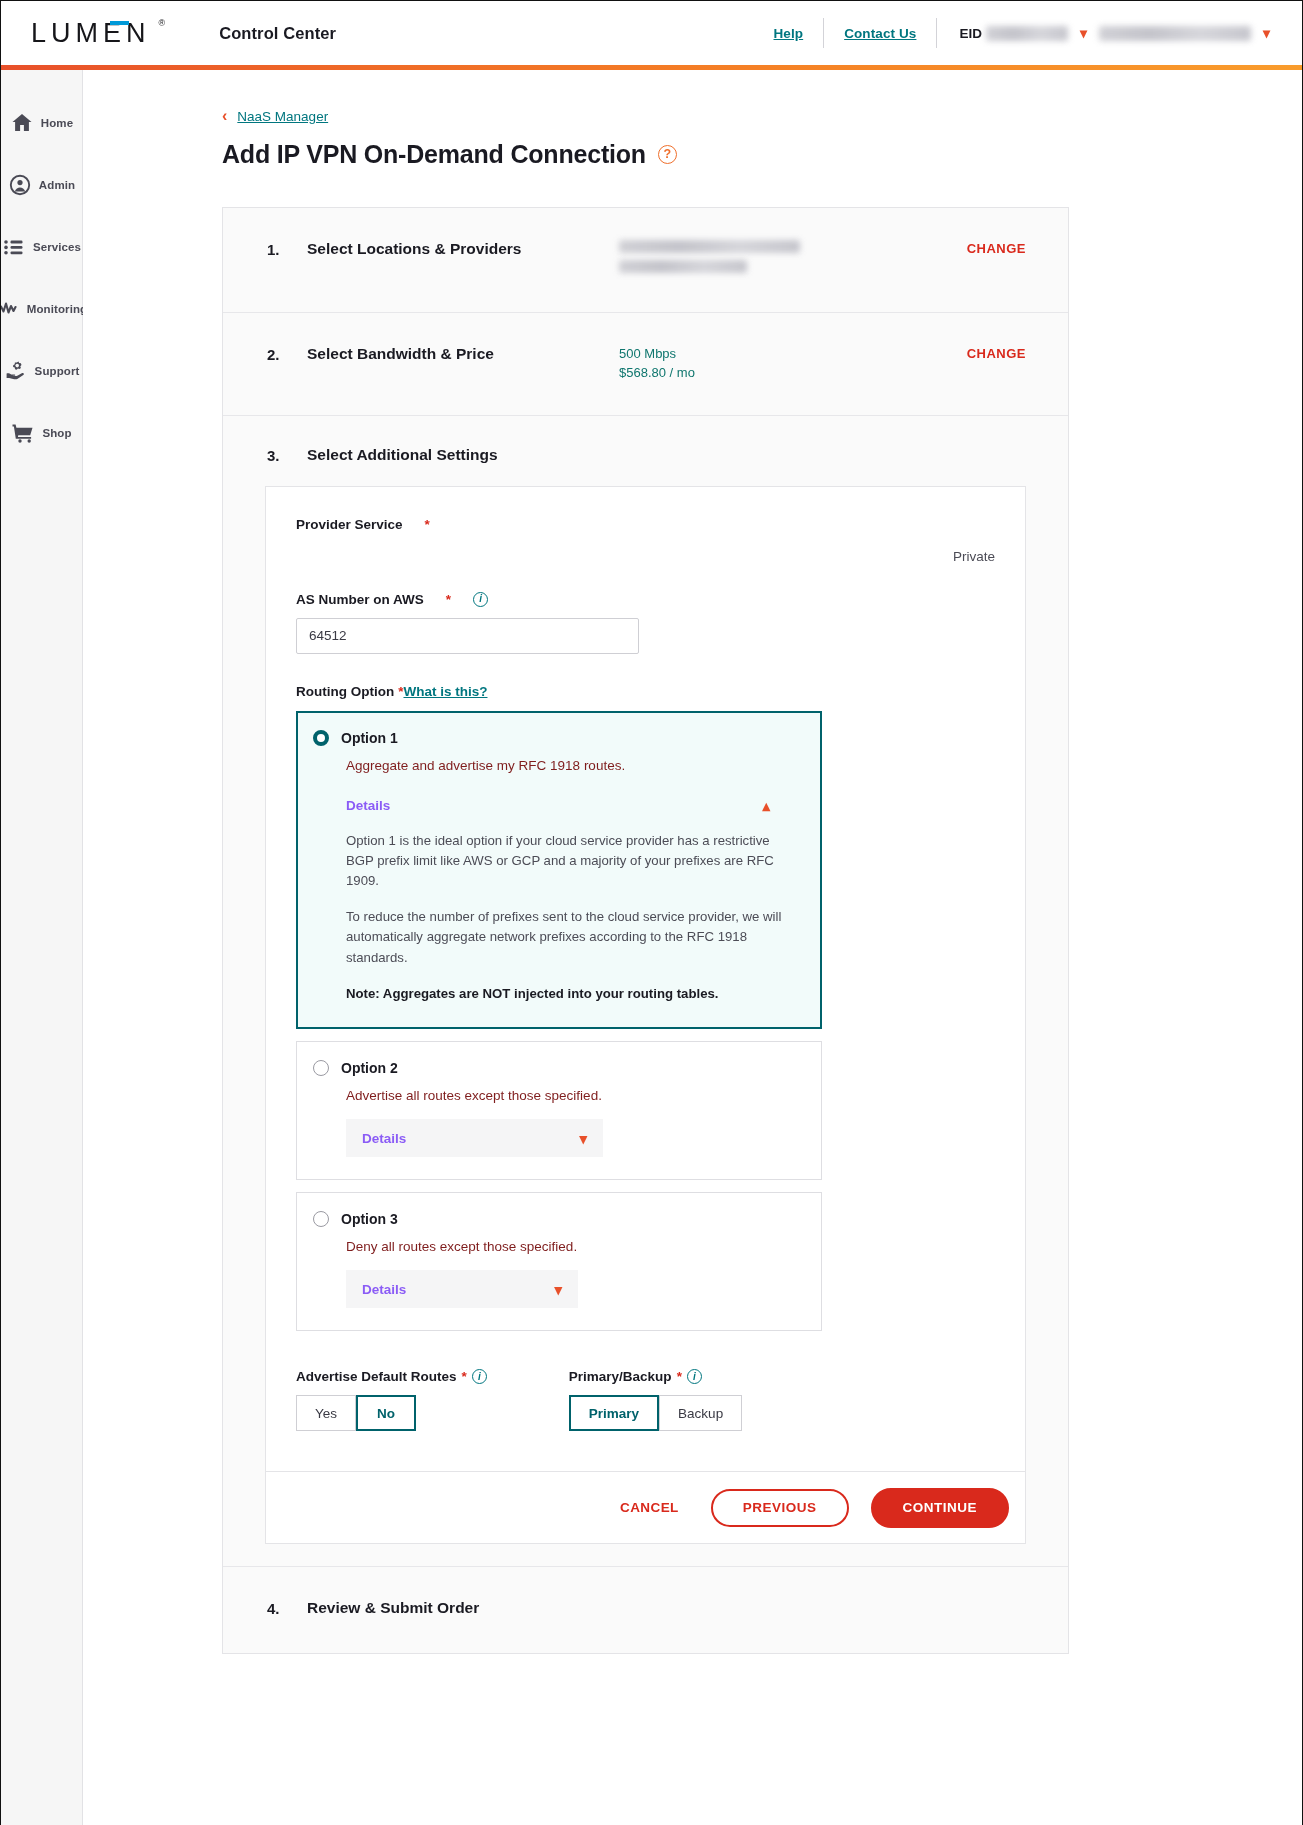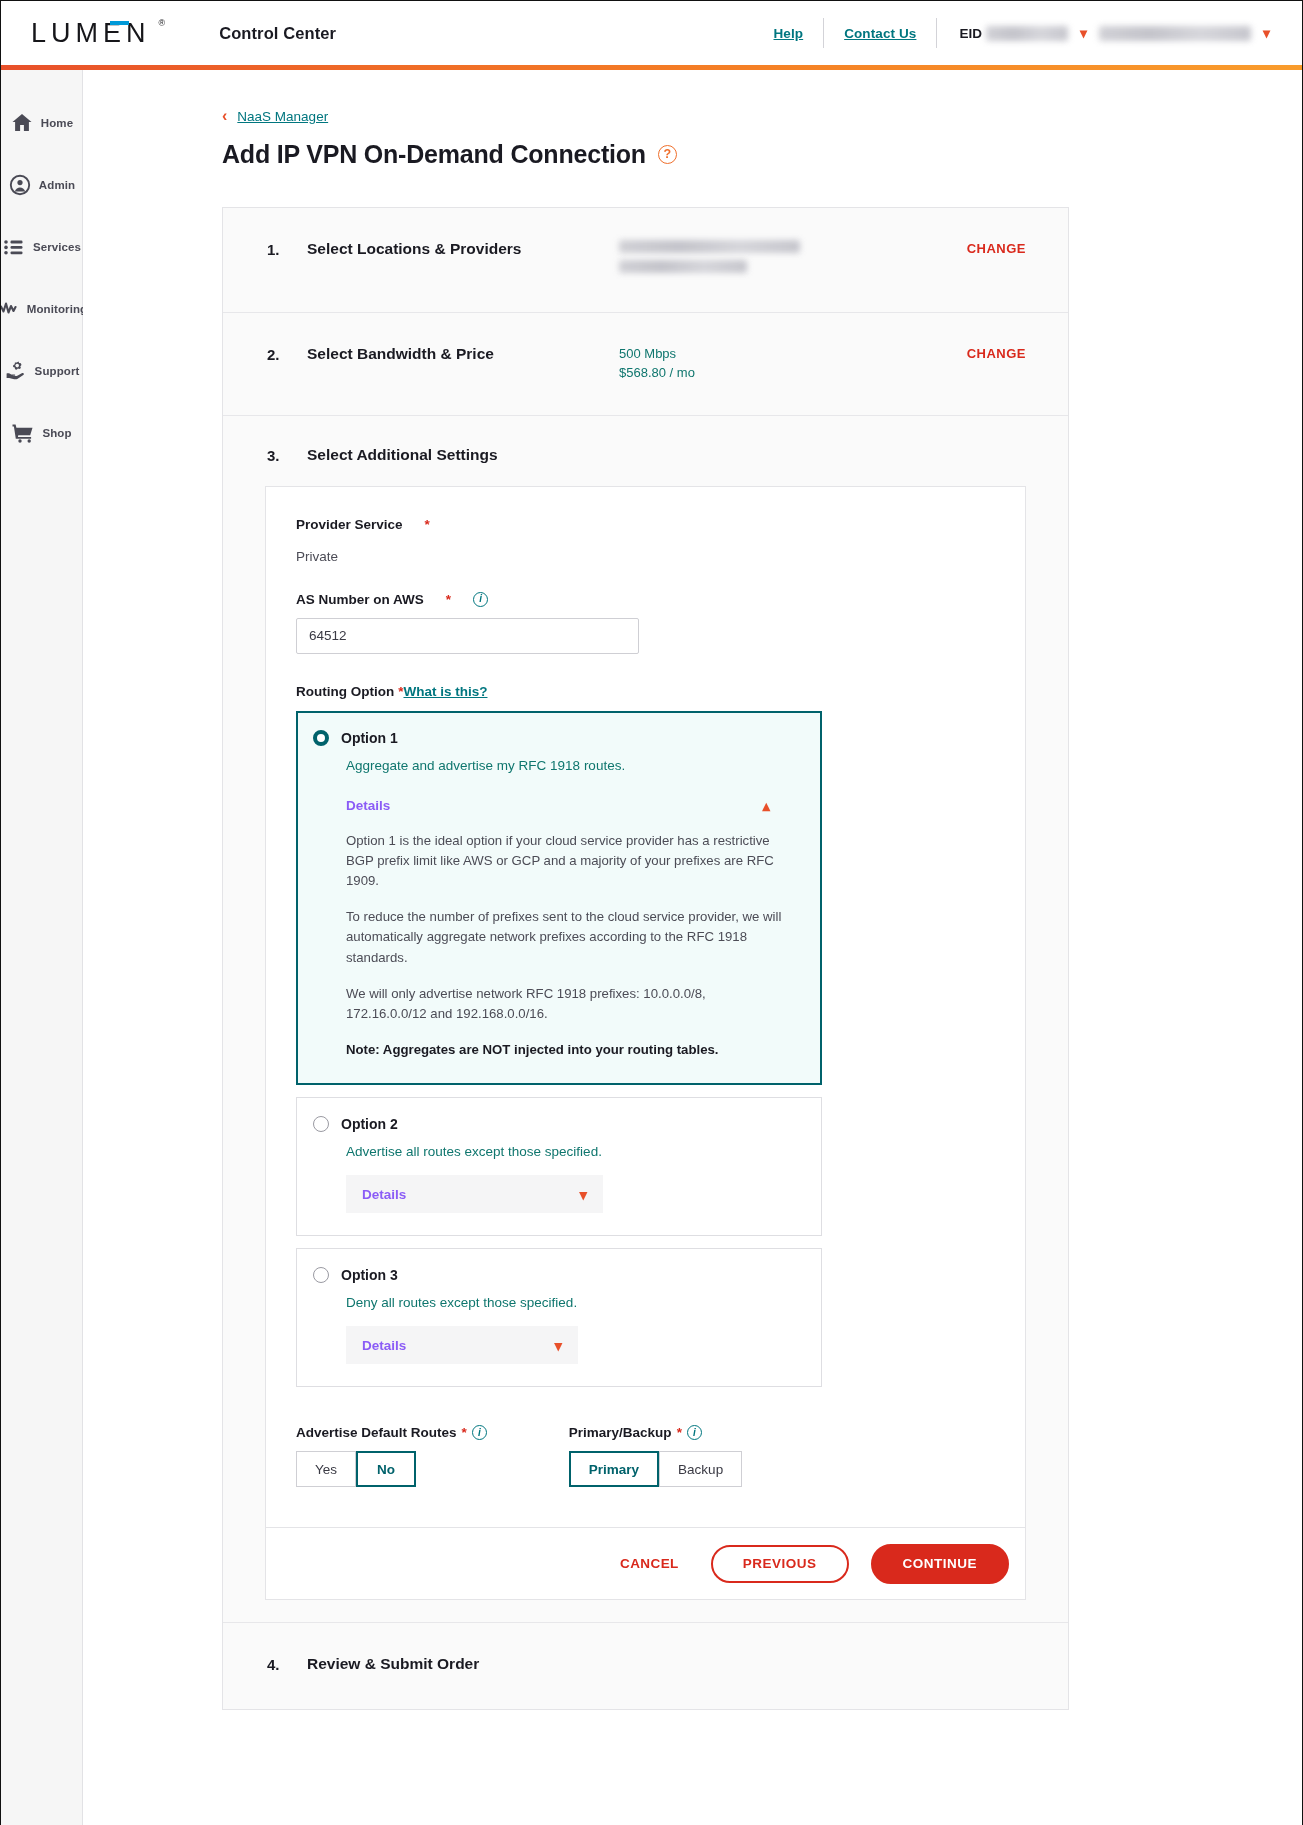--- a/index.html
+++ b/index.html
@@ -189,21 +189,21 @@
     display: flex; align-items: center; gap: 22px;
   }
   .req { color: #d9291c; font-weight: bold; }
   .info-i {
     width: 15px; height: 15px; border-radius: 50%;
     border: 1.4px solid #00767f; color: #00767f;
     font-size: 10px; font-weight: bold;
     display: inline-flex; align-items: center; justify-content: center;
     cursor: pointer; font-style: italic; line-height: 1;
   }
-  .field-static { font-size: 13.5px; color: #4c4c56; margin-top: 17px; }
+  .field-static { font-size: 13.5px; color: #4c4c56; margin-top: 17px; text-align: right; }
   .text-input {
     margin-top: 11px;
     width: 343px; height: 36px;
     border: 1px solid #cfcfd4;
     border-radius: 2px;
     background: #fff;
     font-size: 13.5px; color: #3a3a44;
     padding: 0 12px;
     font-family: "Liberation Sans", sans-serif;
   }
@@ -238,21 +238,21 @@
     flex: 0 0 16px;
     cursor: pointer;
   }
   .radio.on {
     border: 4.5px solid #00626b; background: #fff;
     box-shadow: inset 0 0 0 2.5px #fff;
   }
   .opt-name { font-size: 14px; font-weight: bold; color: #1a1a22; }
   .opt-desc {
     margin: 12px 0 0 33px;
-    font-size: 13.5px; color: #0f766e;
+    font-size: 13.5px; color: #7f1d1d;
   }
   .details-bar {
     margin: 16px 0 0 33px;
     background: #f5f5f6;
     height: 38px;
     display: flex; align-items: center; justify-content: space-between;
     padding: 0 16px 0 16px;
     cursor: pointer;
     width: 257px;
   }
@@ -499,21 +499,20 @@
                 <span class="opt-name">Option 1</span>
               </div>
               <div class="opt-desc">Aggregate and advertise my RFC 1918 routes.</div>
               <div class="details-bar open">
                 <span class="details-label">Details</span>
                 <span class="caret">▴</span>
               </div>
               <div class="details-text">
                 <p>Option 1 is the ideal option if your cloud service provider has a restrictive BGP prefix limit like AWS or GCP and a majority of your prefixes are RFC 1909.</p>
                 <p>To reduce the number of prefixes sent to the cloud service provider, we will automatically aggregate network prefixes according to the RFC 1918 standards.</p>
-                <p>We will only advertise network RFC 1918 prefixes: 10.0.0.0/8, 172.16.0.0/12 and 192.168.0.0/16.</p>
                 <p class="note">Note: Aggregates are NOT injected into your routing tables.</p>
               </div>
             </div>
 
             
             <div class="opt-card">
               <div class="opt-head">
                 <span class="radio"></span>
                 <span class="opt-name">Option 2</span>
               </div>

